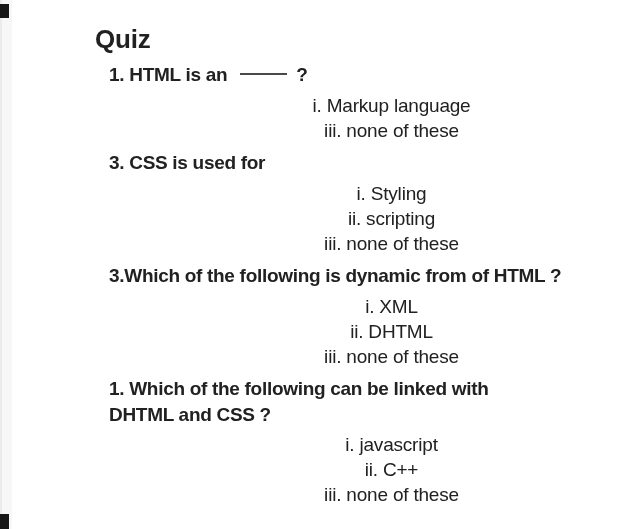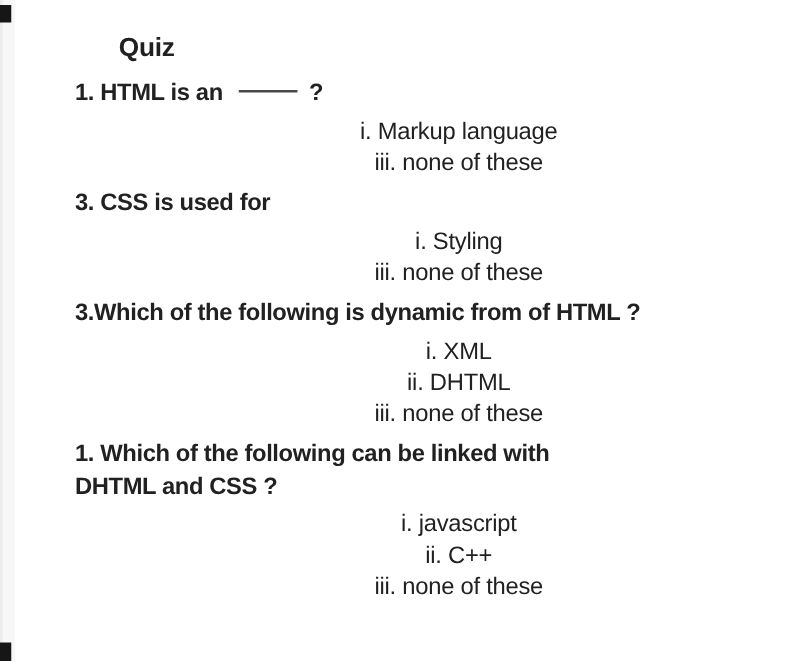--- a/index.html
+++ b/index.html
@@ -24,26 +24,26 @@
     left: 0;
     width: 9px;
     background: #161616;
   }
   .corner-mark.top { top: 4px; height: 14px; }
   .corner-mark.bottom { bottom: 0; height: 15px; }
 
   .quiz-title {
     margin: 0;
     padding: 27px 0 0 95px;
-    font-size: 21px;
+    font-size: 26px;
     line-height: 24px;
     font-weight: 700;
     letter-spacing: -0.2px;
   }
-  .question-block { margin: 7px 0 0 60px; }
+  .question-block { margin: 7px 0 0 109px; }
   .question-block.first { margin-top: 11px; }
   .q-line {
     font-size: 19px;
     font-weight: 700;
     line-height: 26px;
     letter-spacing: -0.3px;
     white-space: nowrap;
   }
   .question-block.q4 .q-line { line-height: 26px; }
   .blank-line {
@@ -81,20 +81,21 @@
     <div class="options">
       <div class="option">i. Markup language</div>
       <div class="option">iii. none of these</div>
     </div>
   </section>
 
   <section class="question-block">
     <div class="q-line">3. CSS is used for</div>
     <div class="options">
       <div class="option">i. Styling</div>
+      <div class="option">ii. scripting</div>
       <div class="option">iii. none of these</div>
     </div>
   </section>
 
   <section class="question-block">
     <div class="q-line">3.Which of the following is dynamic from of HTML ?</div>
     <div class="options">
       <div class="option">i. XML</div>
       <div class="option">ii. DHTML</div>
       <div class="option">iii. none of these</div>

